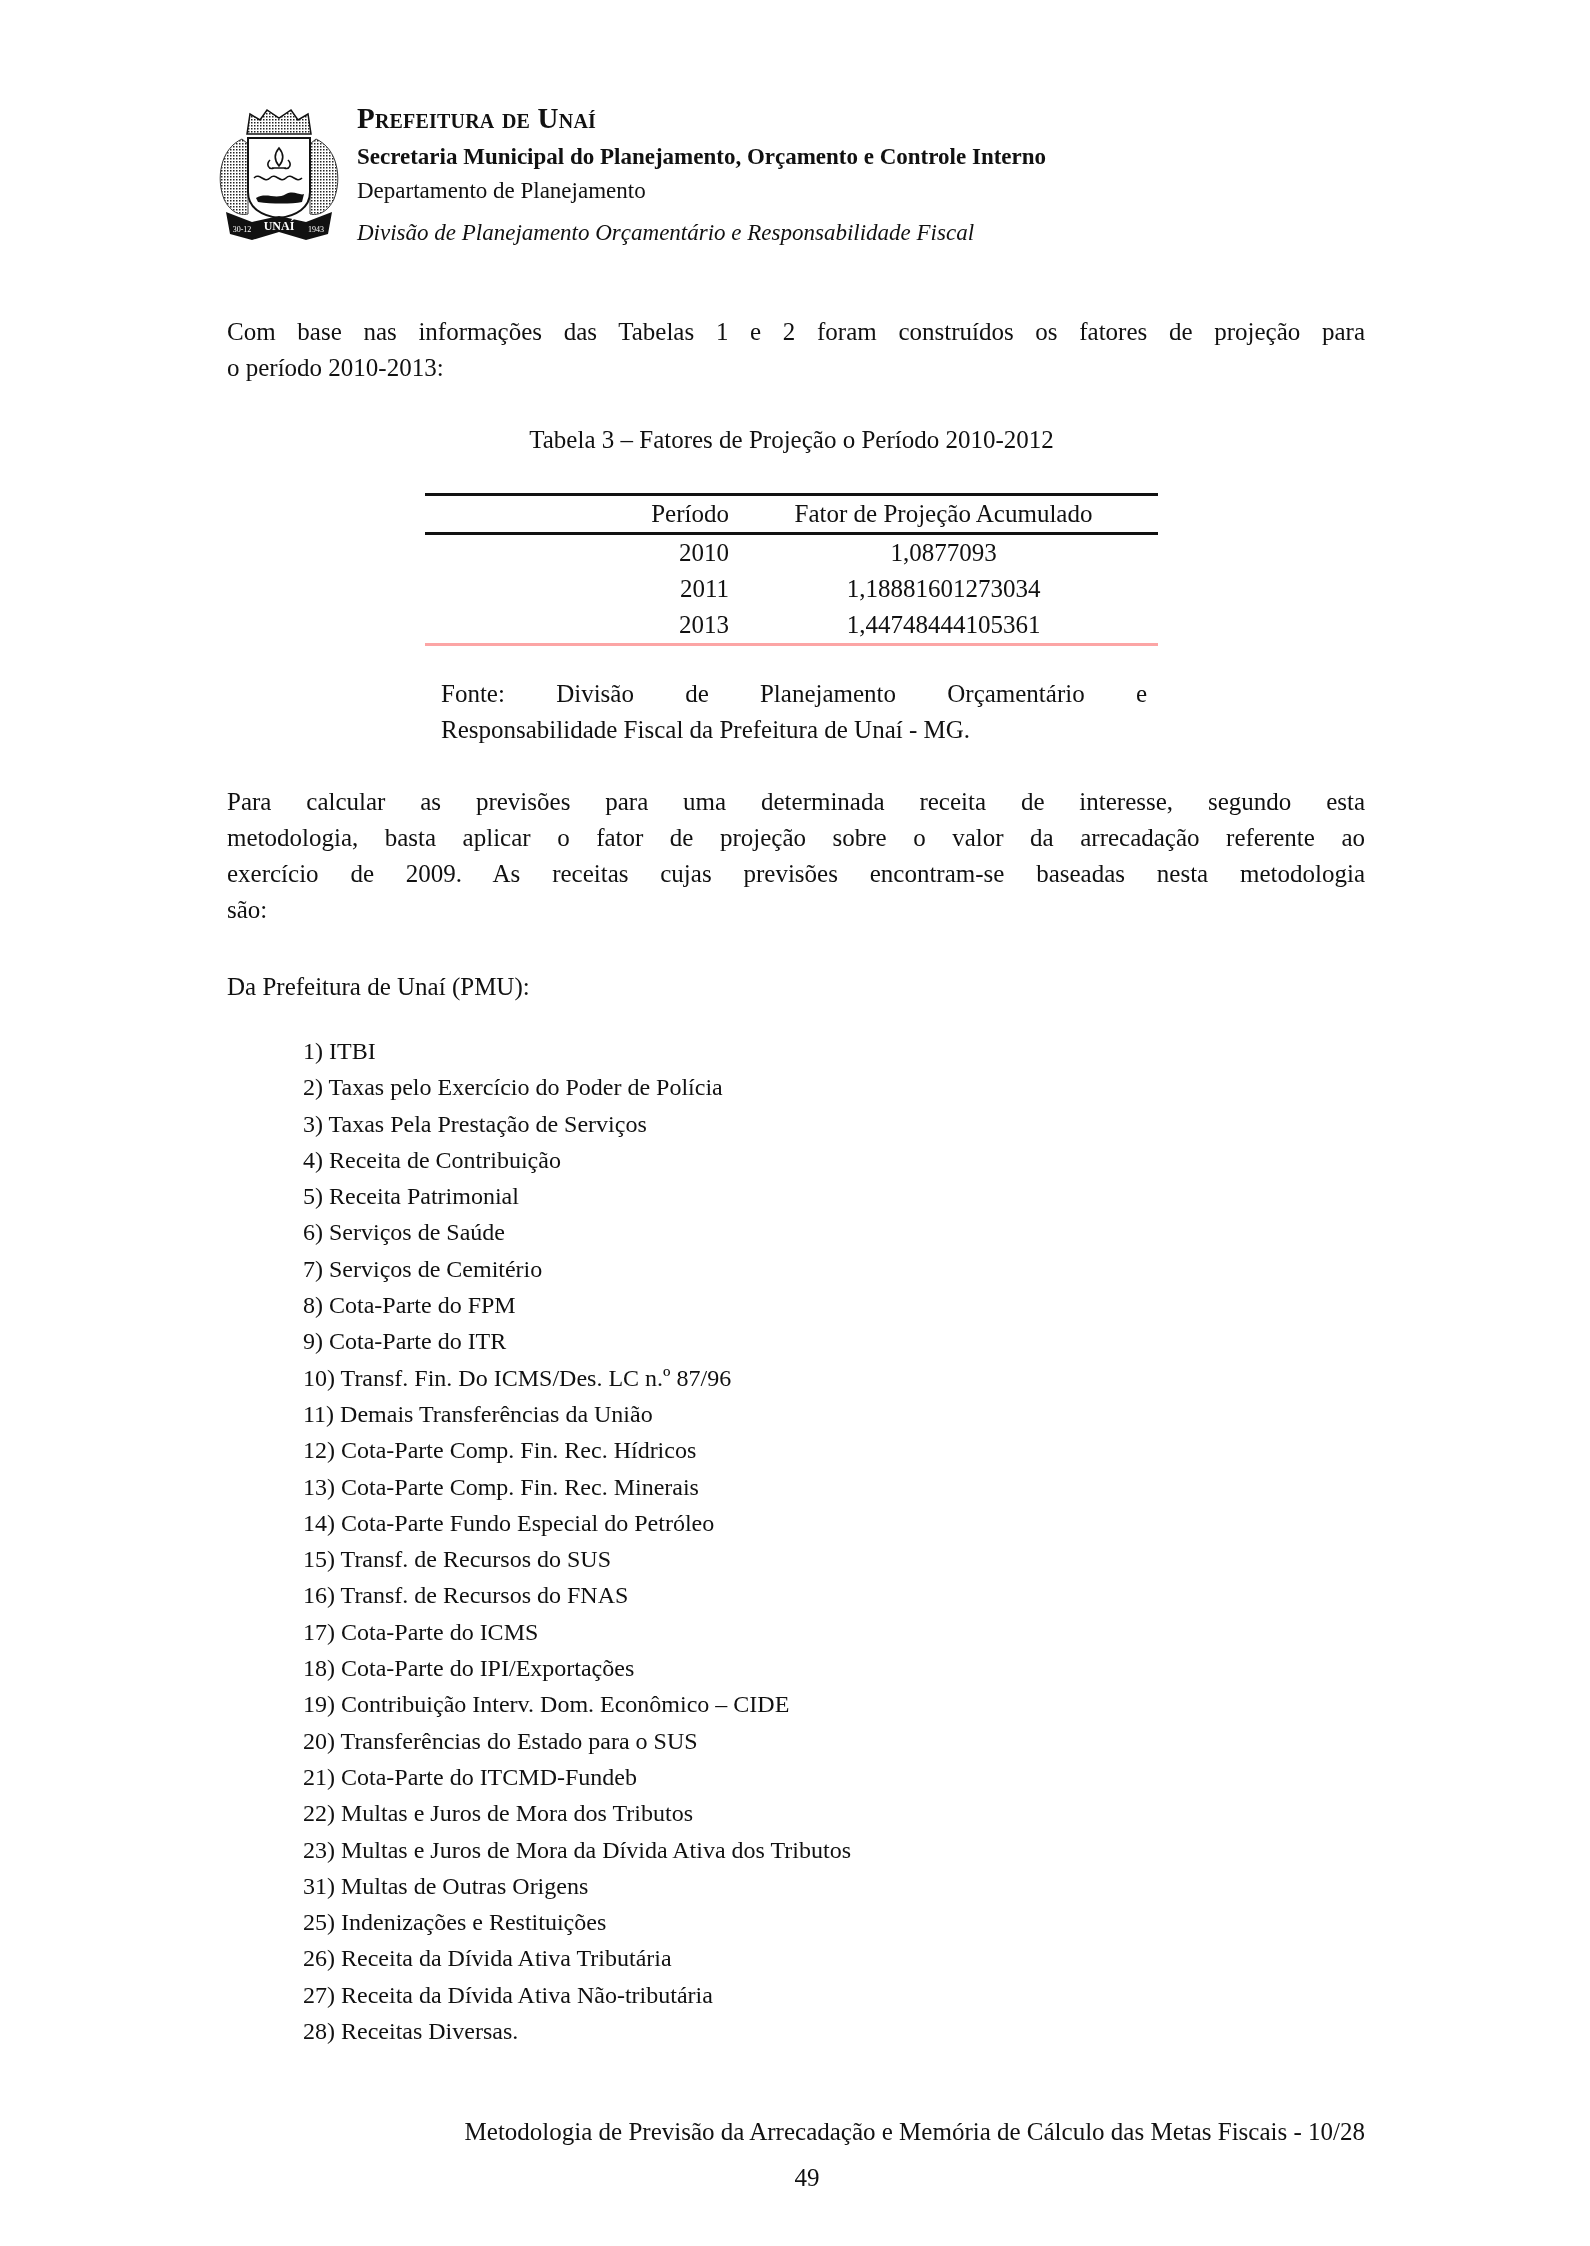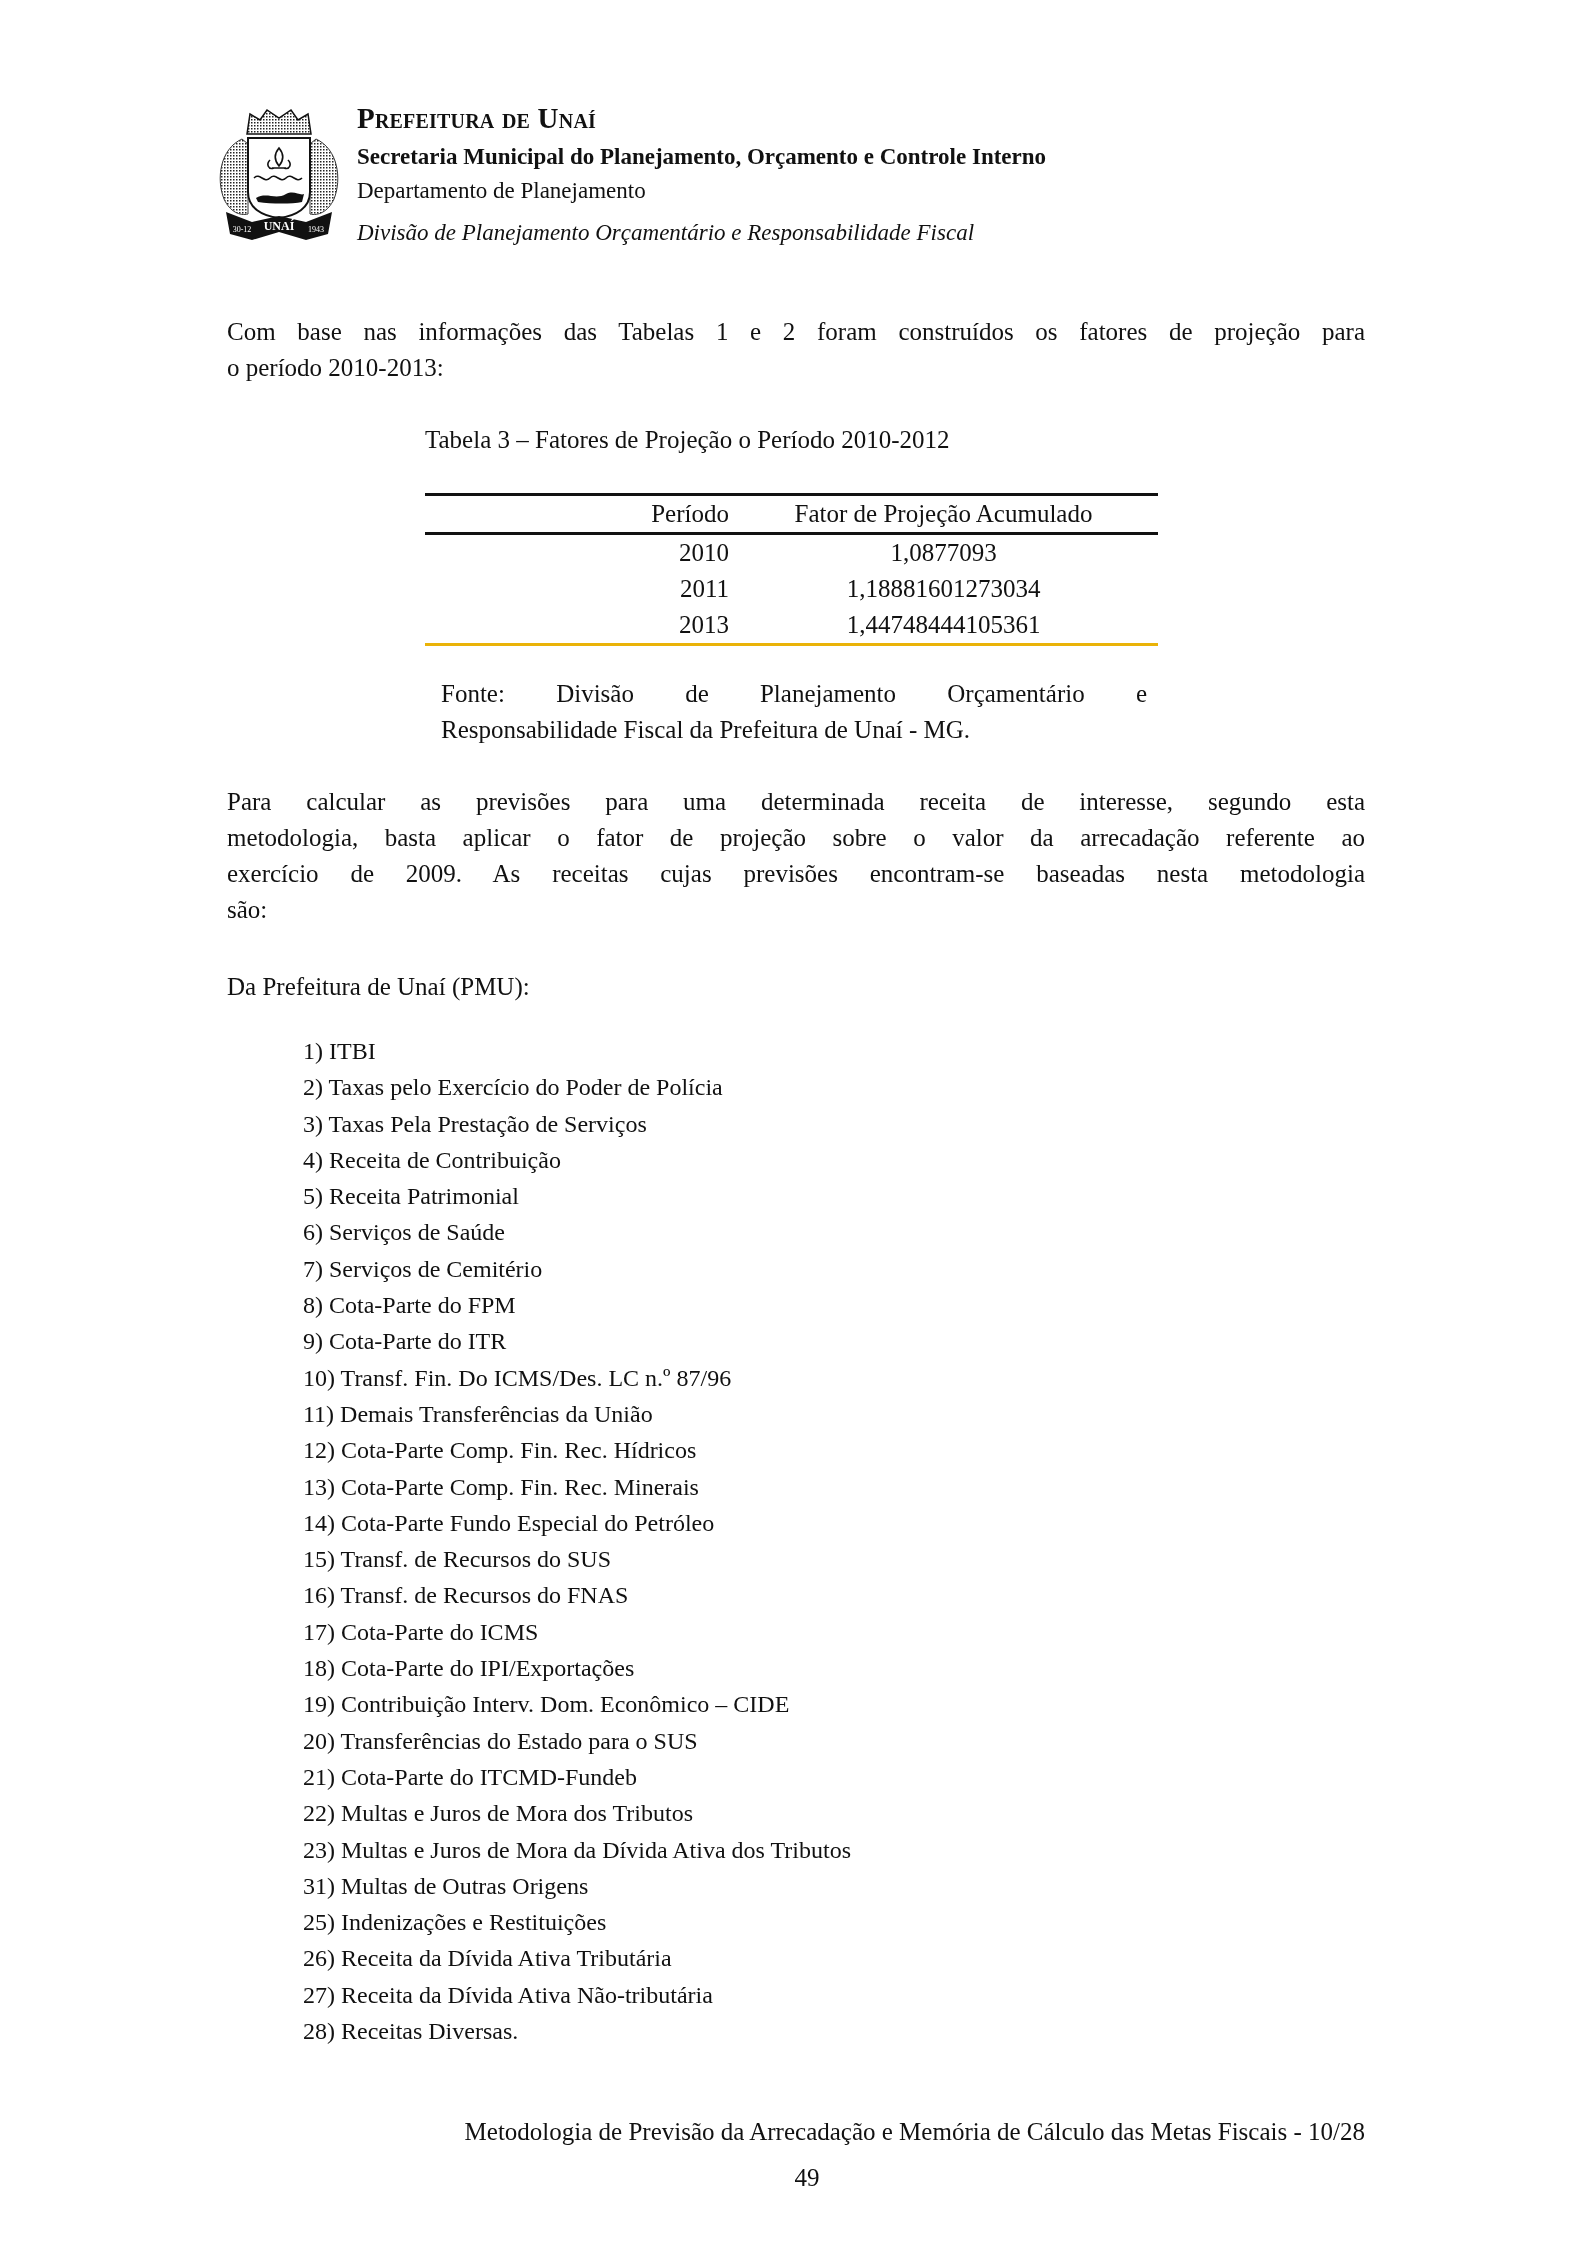--- a/index.html
+++ b/index.html
@@ -13,26 +13,26 @@
   .hdr-dept { left: 357px; top: 176px; font-size: 23px; line-height: 30px; }
   .hdr-div { left: 357px; top: 218px; font-size: 23px; font-style: italic; line-height: 30px; }
   
   .para { position: absolute; left: 227px; width: 1138px; font-size: 25px; line-height: 36px; text-align: justify; }
   .para .ln { display: block; text-align: justify; text-align-last: justify; height: 36px; white-space: nowrap; }
   .para .ln.last { text-align-last: left; }
   .p1 { top: 314px; }
   .p2 { top: 784px; }
   .p3 { top: 969px; }
   
-  .tcaption { position: absolute; left: 425px; width: 733px; top: 422px; font-size: 25px; line-height: 36px; }
+  .tcaption { position: absolute; left: 425px; width: 733px; top: 422px; text-align: center; font-size: 25px; line-height: 36px; }
   .tbl { position: absolute; left: 425px; top: 493px; width: 733px; border-collapse: collapse; font-size: 25px; }
   .tbl th, .tbl td { padding: 0; height: 36px; line-height: 36px; text-align: center; font-weight: normal; }
   .tbl thead tr { border-top: 3px solid #111; border-bottom: 3px solid #111; }
   .tbl thead th { height: 35px; }
-  .tbl tbody tr:last-child { border-bottom: 3px solid #eab308; }
+  .tbl tbody tr:last-child { border-bottom: 3px solid #fca5a5; }
   .tbl td.c1, .tbl th.c1 { width: 304px; text-align: right; }
   .tbl tbody td { height: 36px; }
   .fonte { position: absolute; left: 441px; width: 706px; top: 676px; font-size: 25px; line-height: 36px; }
   .fonte .ln { display: block; height: 36px; white-space: nowrap; }
   .fonte .j { text-align: justify; text-align-last: justify; }
   
   .list { position: absolute; left: 303px; top: 1033px; font-size: 24px; line-height: 36.3px; margin: 0; padding: 0; list-style: none; }
   .list li { height: 36.3px; white-space: nowrap; }
   
   .footer { position: absolute; top: 2114px; right: 225px; font-size: 25px; line-height: 36px; text-align: right; white-space: nowrap; }

